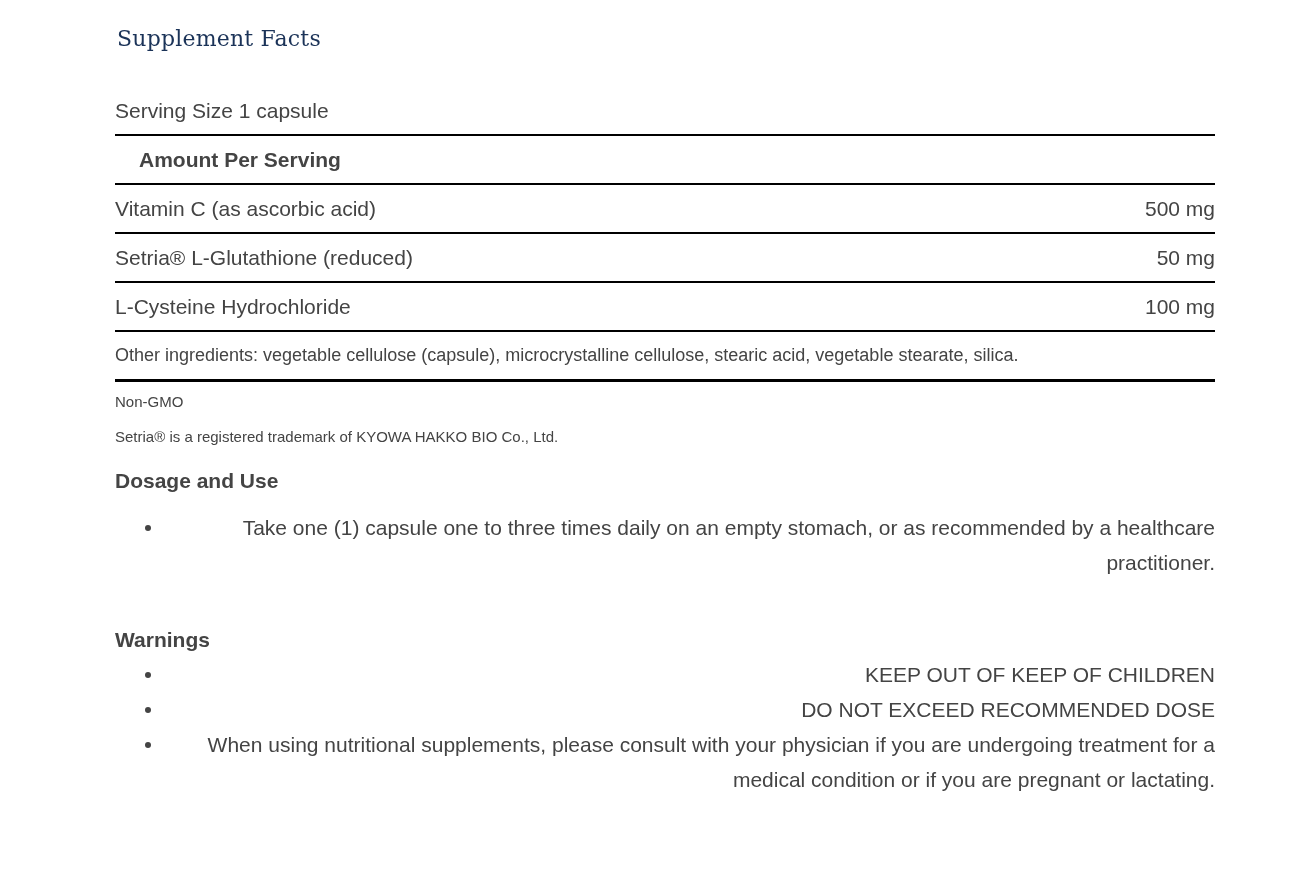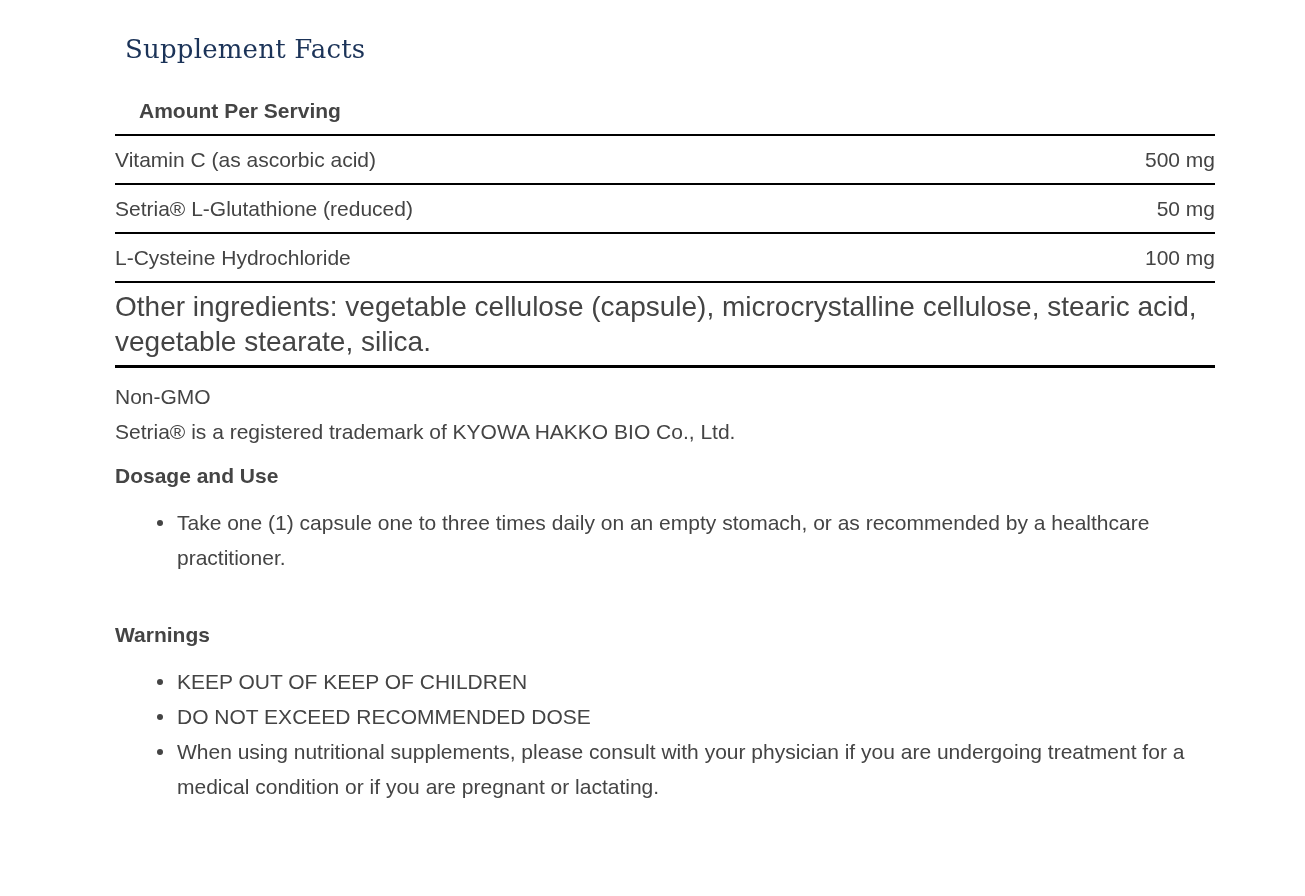--- a/index.html
+++ b/index.html
@@ -17,22 +17,22 @@
     .container {
       position: absolute;
       left: 115px;
       top: 0;
       width: 1100px;
     }
     .title {
       font-family: "DejaVu Serif", "Liberation Serif", serif;
       font-weight: normal;
       color: #1b3358;
-      font-size: 26px;
-      margin: 10px;
+      font-size: 22px;
+      margin: 2px;
       position: absolute;
       top: 24px;
       left: 0;
       letter-spacing: 0.2px;
     }
     .facts {
       position: absolute;
       top: 87px;
       left: 0;
       width: 1100px;
@@ -53,40 +53,41 @@
       line-height: 47px;
     }
     .row.header .name {
       font-weight: bold;
       margin-left: 24px;
     }
     .other {
       border-bottom: 3px solid #000;
       line-height: 35px;
       padding: 6px 0 6px 0;
-      font-size: 28px;
+      font-size: 18px;
     }
     .notes {
-      font-size: 21px;
+      font-size: 15px;
       line-height: 35px;
-      margin-top: 11px;
+      margin-top: 2px;
     }
     .section-heading {
       font-weight: bold;
       font-size: 21px;
       margin: 0;
     }
     .dosage-heading {
       margin-top: 12px;
       line-height: 30px;
     }
     ul {
-      margin: 12px;
+      margin: 0;
       padding-left: 50px;
       list-style: none;
+      text-align: right;
     }
     ul li {
       position: relative;
       font-size: 21px;
       line-height: 35px;
     }
     ul li::before {
       content: "";
       position: absolute;
       left: -20px;
@@ -104,20 +105,23 @@
       line-height: 35px;
     }
   </style>
 </head>
 <body>
 
 <div class="container">
   <h1 class="title">Supplement Facts</h1>
 
   <div class="facts">
+    <div class="row serving">
+      <span class="name">Serving Size 1 capsule</span>
+    </div>
     <div class="row header">
       <span class="name">Amount Per Serving</span>
     </div>
     <div class="row">
       <span class="name">Vitamin C (as ascorbic acid)</span>
       <span class="amount">500 mg</span>
     </div>
     <div class="row">
       <span class="name">Setria® L-Glutathione (reduced)</span>
       <span class="amount">50 mg</span>

